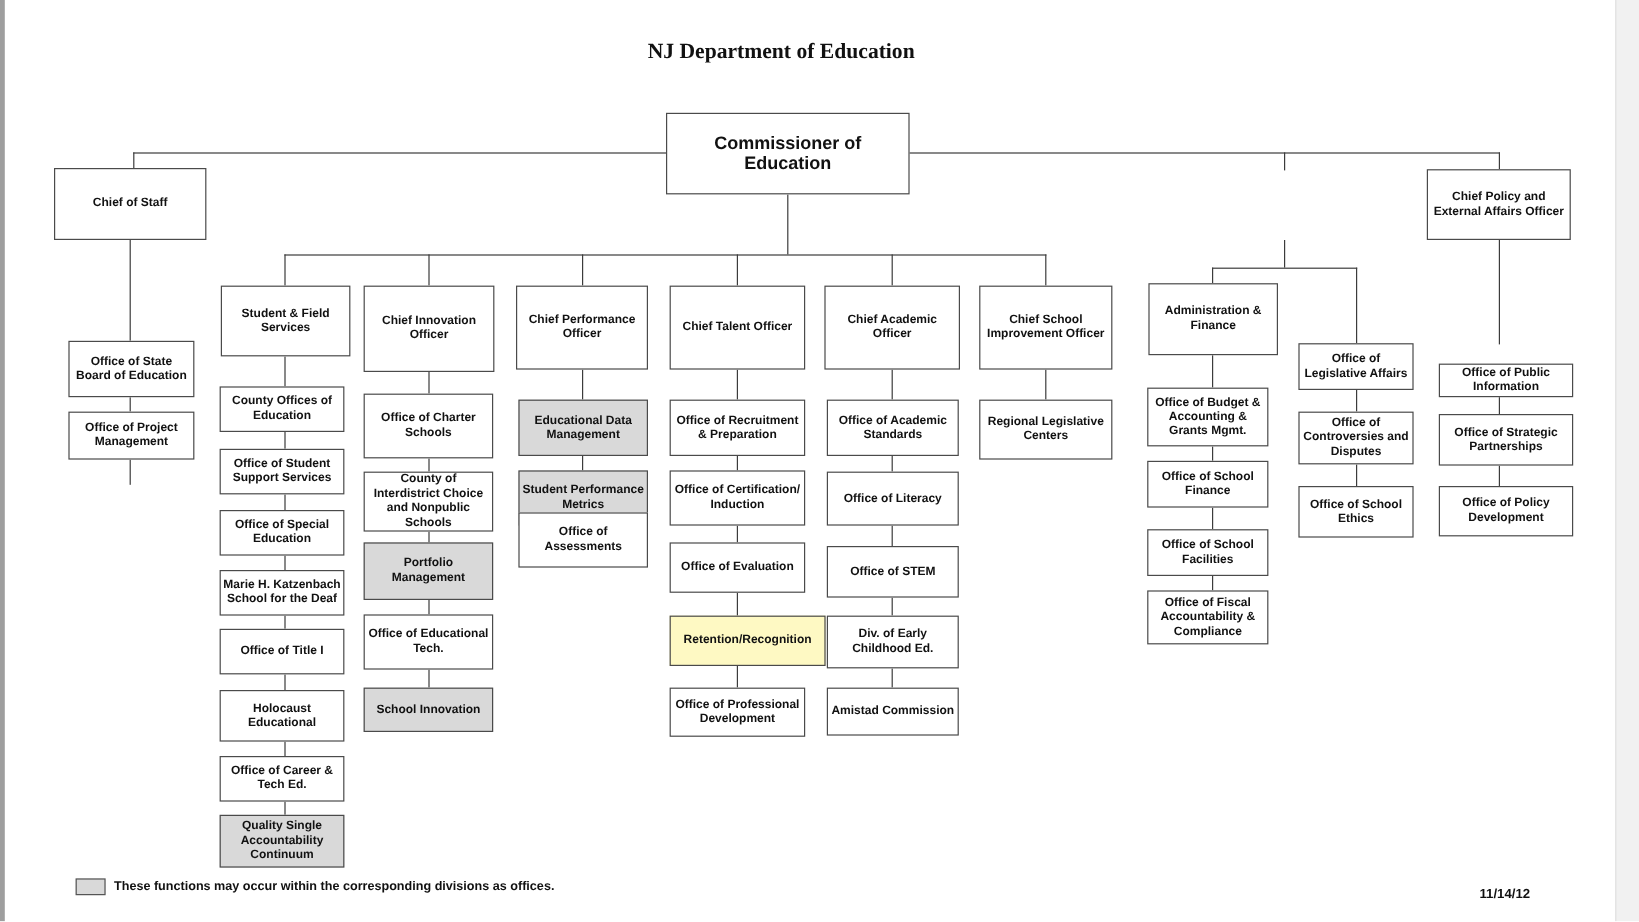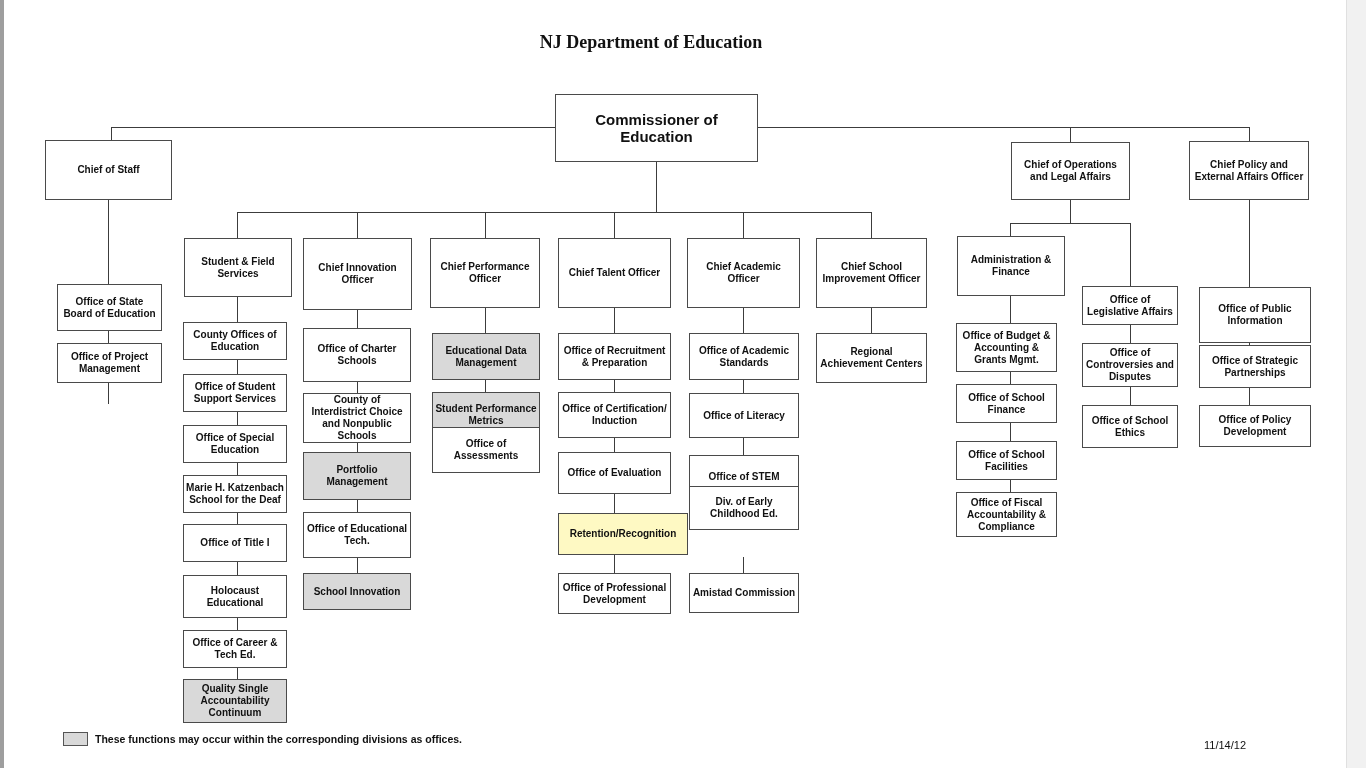--- a/index.html
+++ b/index.html
@@ -11,21 +11,21 @@
              font-family:"Liberation Serif", serif;font-weight:bold;font-size:18px;color:#111;}
   .box{position:absolute;box-sizing:border-box;border:1px solid #4a4a4a;background:#ffffff;
        display:flex;align-items:center;justify-content:center;text-align:center;
        font-weight:bold;font-size:10px;line-height:12px;color:#111;padding:2px;z-index:2;}
   .box.big{font-size:15px;line-height:17px;}
   .shaded{background:#d9d9d9;}
   .hl{position:absolute;height:1px;background:#3c3c3c;z-index:1;}
   .vl{position:absolute;width:1px;background:#3c3c3c;z-index:1;}
   .legend{position:absolute;left:63px;top:732px;width:25px;height:14px;background:#d9d9d9;border:1px solid #555;box-sizing:border-box;}
   .legend-text{position:absolute;left:95px;top:733px;font-size:10.5px;font-weight:bold;color:#111;}
-  .date{position:absolute;left:1204px;top:739px;width:100px;text-align:left;font-size:11px;font-weight:normal;color:#111;}
+  .date{position:absolute;left:1204px;top:739px;width:100px;text-align:center;font-size:11px;font-weight:bold;color:#111;}
 </style>
 </head>
 <body>
 
 <div class="screen">
 
   <div class="doc-title">NJ Department of Education</div>
 
   <div class="hl" style="left:111px;top:127px;width:1139px"></div>
   <div class="hl" style="left:237px;top:212px;width:635px"></div>
@@ -125,39 +125,38 @@
   <div class="box" style="left:558px;top:333px;width:113px;height:47px">Office of Recruitment &amp; Preparation</div>
   <div class="box" style="left:558px;top:392px;width:113px;height:46px">Office of Certification/​Induction</div>
   <div class="box" style="left:558px;top:452px;width:113px;height:42px">Office of Evaluation</div>
   <div class="box shaded" style="left: 558px; top: 513px; width: 130px; height: 42px; background: #fef9c3;">Retention/Recognition</div>
   <div class="box" style="left:558px;top:573px;width:113px;height:41px">Office of Professional Development</div>
 
   <div class="box" style="left:687px;top:238px;width:113px;height:70px">Chief Academic Officer</div>
   <div class="box" style="left:689px;top:333px;width:110px;height:47px">Office of Academic Standards</div>
   <div class="box" style="left:689px;top:393px;width:110px;height:45px">Office of Literacy</div>
   <div class="box" style="left:689px;top:455px;width:110px;height:43px">Office of STEM</div>
-  <div class="box" style="left:689px;top:486px;width:110px;height:44px">Div. of Early Childhood Ed.</div>
+  <div class="box" style="left:689px;top:513px;width:110px;height:44px">Div. of Early Childhood Ed.</div>
   <div class="box" style="left:689px;top:573px;width:110px;height:40px">Amistad Commission</div>
 
   <div class="box" style="left:816px;top:238px;width:111px;height:70px">Chief School Improvement Officer</div>
-  <div class="box" style="left:816px;top:333px;width:111px;height:50px">Regional Achievement Centers</div>
+  <div class="box" style="left:816px;top:333px;width:111px;height:50px">Regional Legislative Centers</div>
 
-  <div class="box" style="left:1011px;top:142px;width:119px;height:58px">Chief of Operations and Legal Affairs</div>
   <div class="box" style="left:957px;top:236px;width:108px;height:60px">Administration &amp; Finance</div>
   <div class="box" style="left:956px;top:323px;width:101px;height:49px">Office of Budget &amp; Accounting &amp; Grants Mgmt.</div>
   <div class="box" style="left:956px;top:384px;width:101px;height:39px">Office of School Finance</div>
   <div class="box" style="left:956px;top:441px;width:101px;height:39px">Office of School Facilities</div>
   <div class="box" style="left:956px;top:492px;width:101px;height:45px">Office of Fiscal Accountability &amp; Compliance</div>
 
   <div class="box" style="left:1082px;top:286px;width:96px;height:39px">Office of Legislative Affairs</div>
   <div class="box" style="left:1082px;top:343px;width:96px;height:44px">Office of Controversies and Disputes</div>
   <div class="box" style="left:1082px;top:405px;width:96px;height:43px">Office of School Ethics</div>
 
   <div class="box" style="left:1189px;top:141px;width:120px;height:59px">Chief  Policy and External Affairs Officer</div>
-  <div class="box" style="left:1199px;top:287px;width:112px;height:56px">Office of Public Information</div>
+  <div class="box" style="left:1199px;top:303px;width:112px;height:28px">Office of Public Information</div>
   <div class="box" style="left:1199px;top:345px;width:112px;height:43px">Office of Strategic Partnerships</div>
   <div class="box" style="left:1199px;top:405px;width:112px;height:42px">Office of Policy Development</div>
 
   <div class="legend"></div>
   <div class="legend-text">These functions may occur within the corresponding divisions as offices.</div>
   <div class="date">11/14/12</div>
 
   <div class="edge-strip"></div>
   <div class="scrollbar">
     

